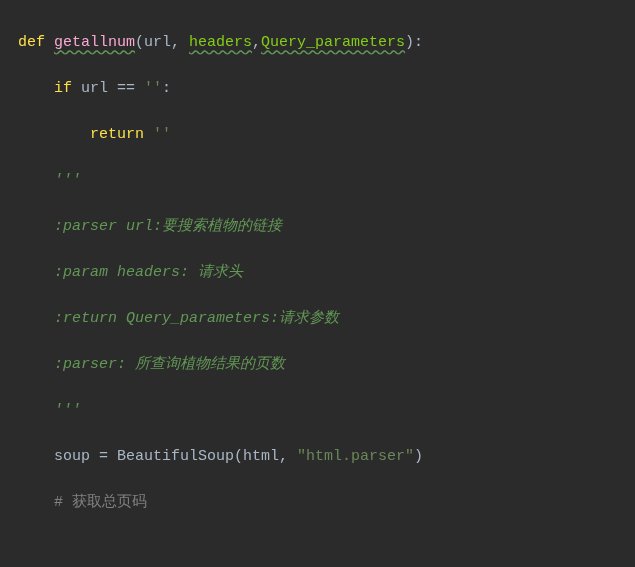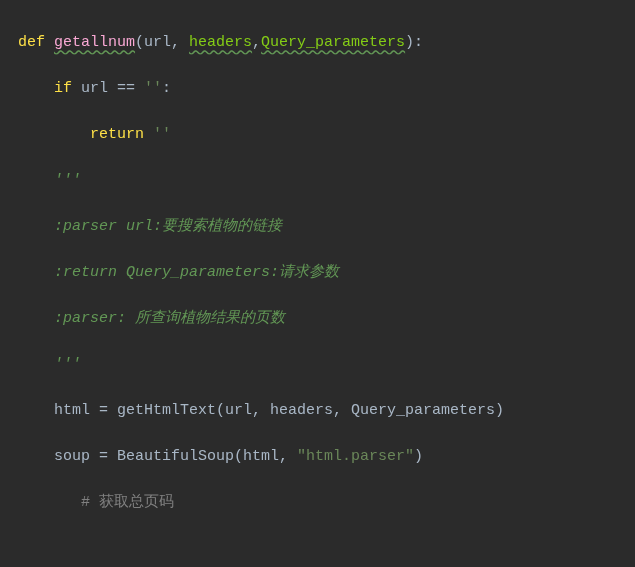--- a/index.html
+++ b/index.html
@@ -17,38 +17,38 @@
     padding: 8px 0 8px 18px;
     color: #a9b7c6;
     white-space: pre;
     position: relative;
   }
   .kw       { color: #fde047; }
   .fn       { color: #f9a8d4; }
   .param    { color: #84cc16; }
   .str      { color: #6a8759; }
   .docstr   { color: #629755; font-style: italic; }
-  .comment  { color: #808080; margin-left: 27px; }
+  .comment  { color: #808080; }
   .punc     { color: #a9b7c6; }
 
   .u-green { text-decoration: underline wavy #629755; text-underline-offset: 3px; }
 </style>
 </head>
 <body>
 
 <div class="editor">
 <div><span class="kw">def </span><span class="fn u-green">getallnum</span><span class="punc">(url, </span><span class="param u-green">headers</span><span class="punc">,</span><span class="param u-green">Query_parameters</span><span class="punc">):</span></div>
 <div>    <span class="kw">if</span><span> url </span><span>==</span><span class="str"> ''</span><span>:</span></div>
 <div>        <span class="kw">return</span><span class="str"> ''</span></div>
 <div>    <span class="docstr">'''</span></div>
 <div>    <span class="docstr">:parser url:要搜索植物的链接</span></div>
+<div>    <span class="docstr">:param headers: 请求头</span></div>
 <div>    <span class="docstr">:return Query_parameters:请求参数</span></div>
 <div>    <span class="docstr">:parser: 所查询植物结果的页数</span></div>
 <div>    <span class="docstr">'''</span></div>
-<div>    <span>html = </span><span>getHtmlText</span><span>(url, headers, Query_parameters)</span></div>
 <div>    <span>soup = BeautifulSoup(html, </span><span class="str">"html.parser"</span><span>)</span></div>
 <div>    <span class="comment"># 获取总页码</span></div>
 
 
 
 
 
 
 
 

